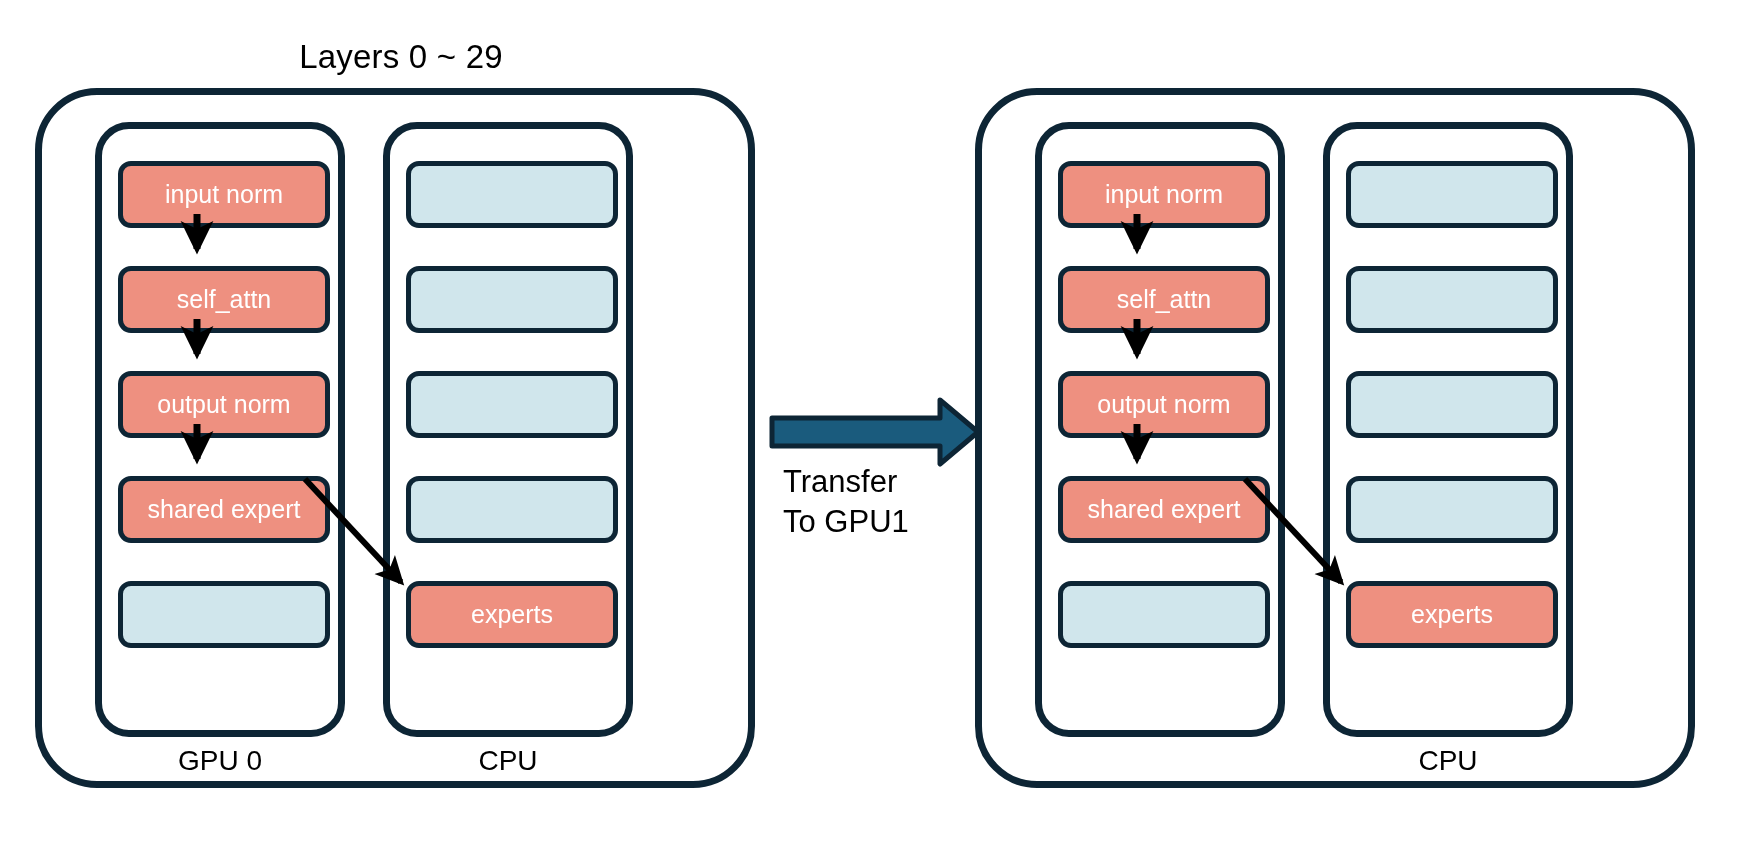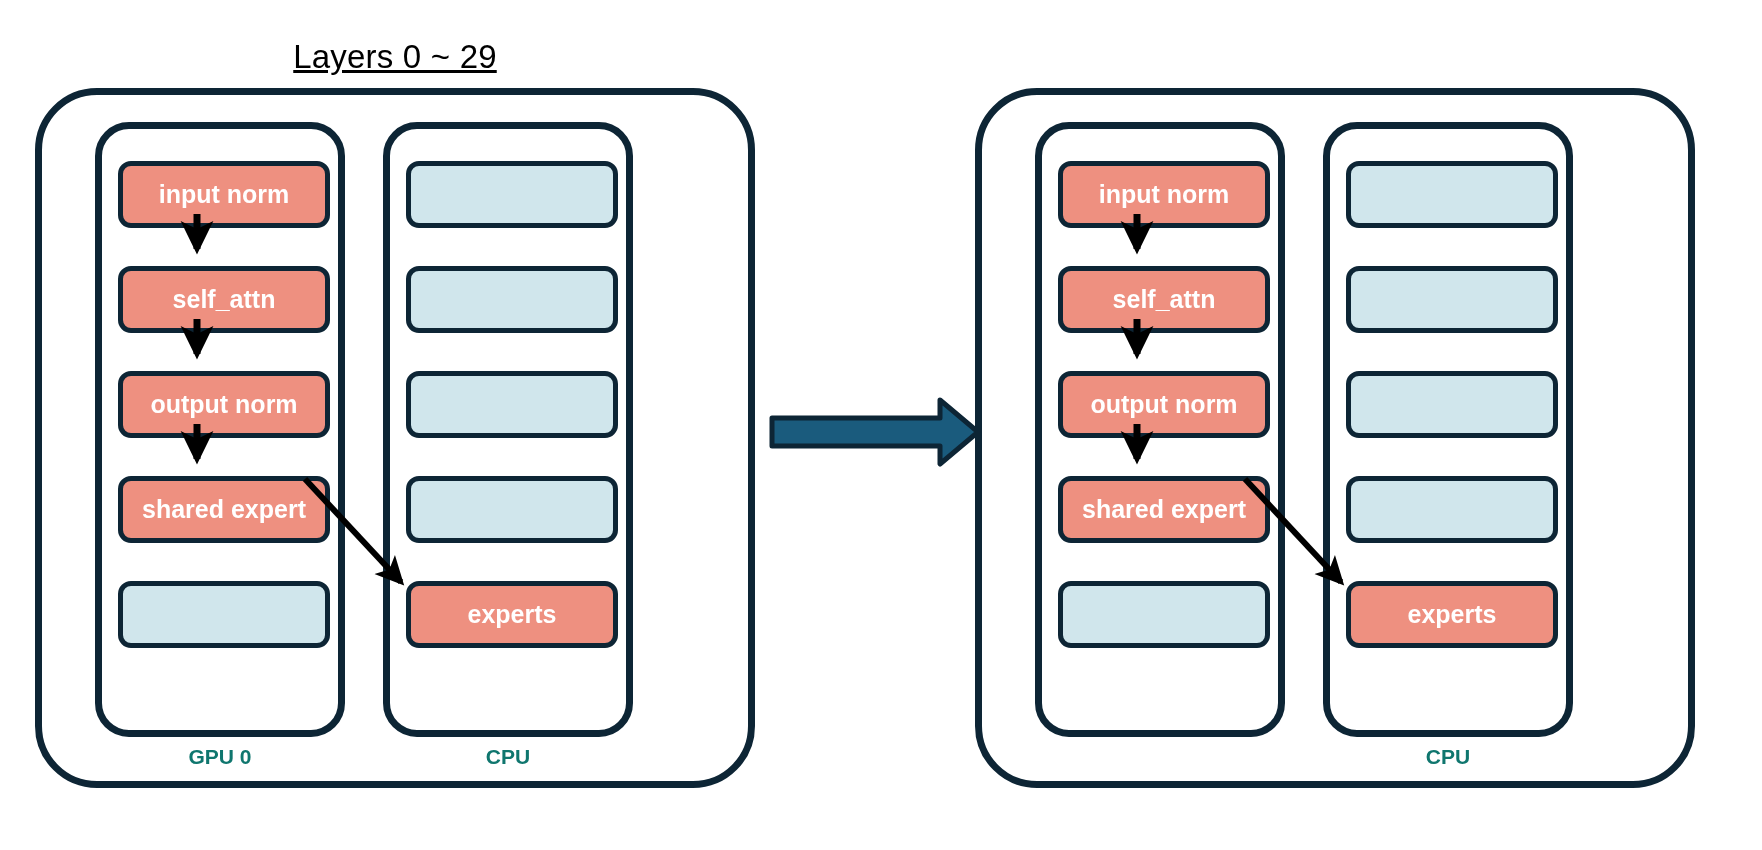--- a/index.html
+++ b/index.html
@@ -22,43 +22,42 @@
     background: #ffffff;
   }
 
   
   .panel {
     position: absolute;
     box-sizing: border-box;
     border: 7px solid #0d2535;
     border-radius: 62px;
     background: #ffffff;
-    font-weight: bold;
   }
   .panel-title {
     position: absolute;
     font-size: 33px;
     color: #000000;
     white-space: nowrap;
     text-align: center;
     letter-spacing: 0.2px;
   }
 
   
   .column {
     position: absolute;
     box-sizing: border-box;
     border: 7px solid #0d2535;
     border-radius: 34px;
     background: #ffffff;
   }
   .col-label {
     position: absolute;
-    font-size: 21px;
-    color: #0f766e;
+    font-size: 28px;
+    color: #000000;
     white-space: nowrap;
     text-align: center;
   }
 
   
   .blk {
     position: absolute;
     box-sizing: border-box;
     border: 5px solid #0d2535;
     border-radius: 13px;
@@ -89,21 +88,21 @@
     line-height: 1.28;
     white-space: nowrap;
     text-align: left;
   }
 </style>
 </head>
 <body>
 
 <div id="stage">
 
-  <div class="panel-title" style="left:35px; top:38px; width:720px;text-decoration:underline;">Layers 0 ~ 29</div>
+  <div class="panel-title" style="left:41px; top:38px; width:720px;">Layers 0 ~ 29</div>
 
   <div class="panel" style="left:35px; top:88px; width:720px; height:700px;">
 
     <div class="column" style="left:53px; top:27px; width:250px; height:615px;">
       <div class="blk red" style="left:16px; top:32px;  width:212px; height:67px;">input norm</div>
       <div class="blk red" style="left:16px; top:137px; width:212px; height:67px;">self_attn</div>
       <div class="blk red" style="left:16px; top:242px; width:212px; height:67px;">output norm</div>
       <div class="blk red" style="left:16px; top:347px; width:212px; height:67px;">shared expert</div>
       <div class="blk blue" style="left:16px; top:452px; width:212px; height:67px;"></div>
     </div>
@@ -164,14 +163,18 @@
       <line x1="1137" y1="214" x2="1137" y2="249" stroke="#000000" stroke-width="7" marker-end="url(#ah)"></line>
       <line x1="1137" y1="319" x2="1137" y2="354" stroke="#000000" stroke-width="7" marker-end="url(#ah)"></line>
       <line x1="1137" y1="424" x2="1137" y2="459" stroke="#000000" stroke-width="7" marker-end="url(#ah)"></line>
     </g>
 
     <line x1="1245" y1="479" x2="1341" y2="582" stroke="#000000" stroke-width="6" marker-end="url(#ah2)"></line>
 
     <polygon points="772,418 940,418 940,400 978,432 940,464 940,446 772,446" fill="#1a5b7d" stroke="#0d2535" stroke-width="5" stroke-linejoin="round"></polygon>
   </svg>
 
+  <div class="transfer-label" style="left:783px; top:462px;">
+    <div>Transfer</div>
+    <div>To GPU1</div>
+  </div>
 
 </div>
 
 </body></html>

